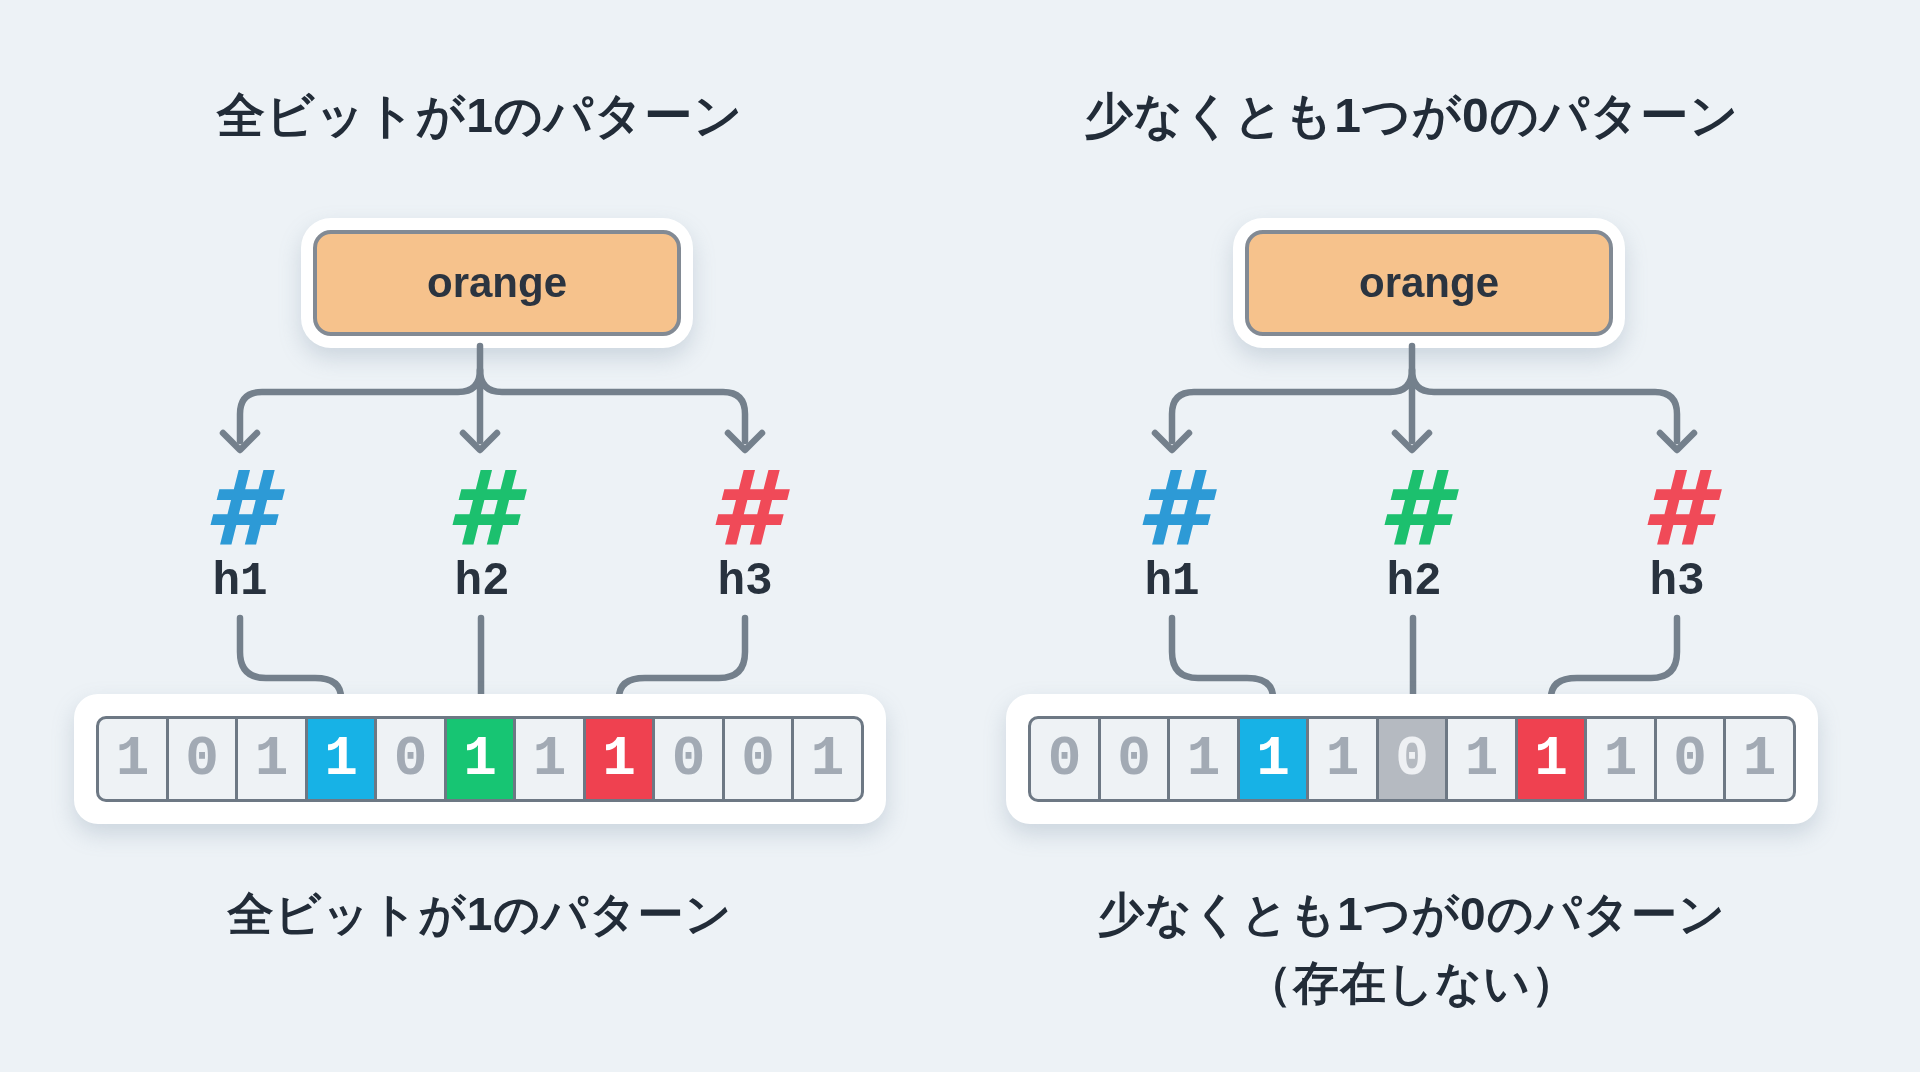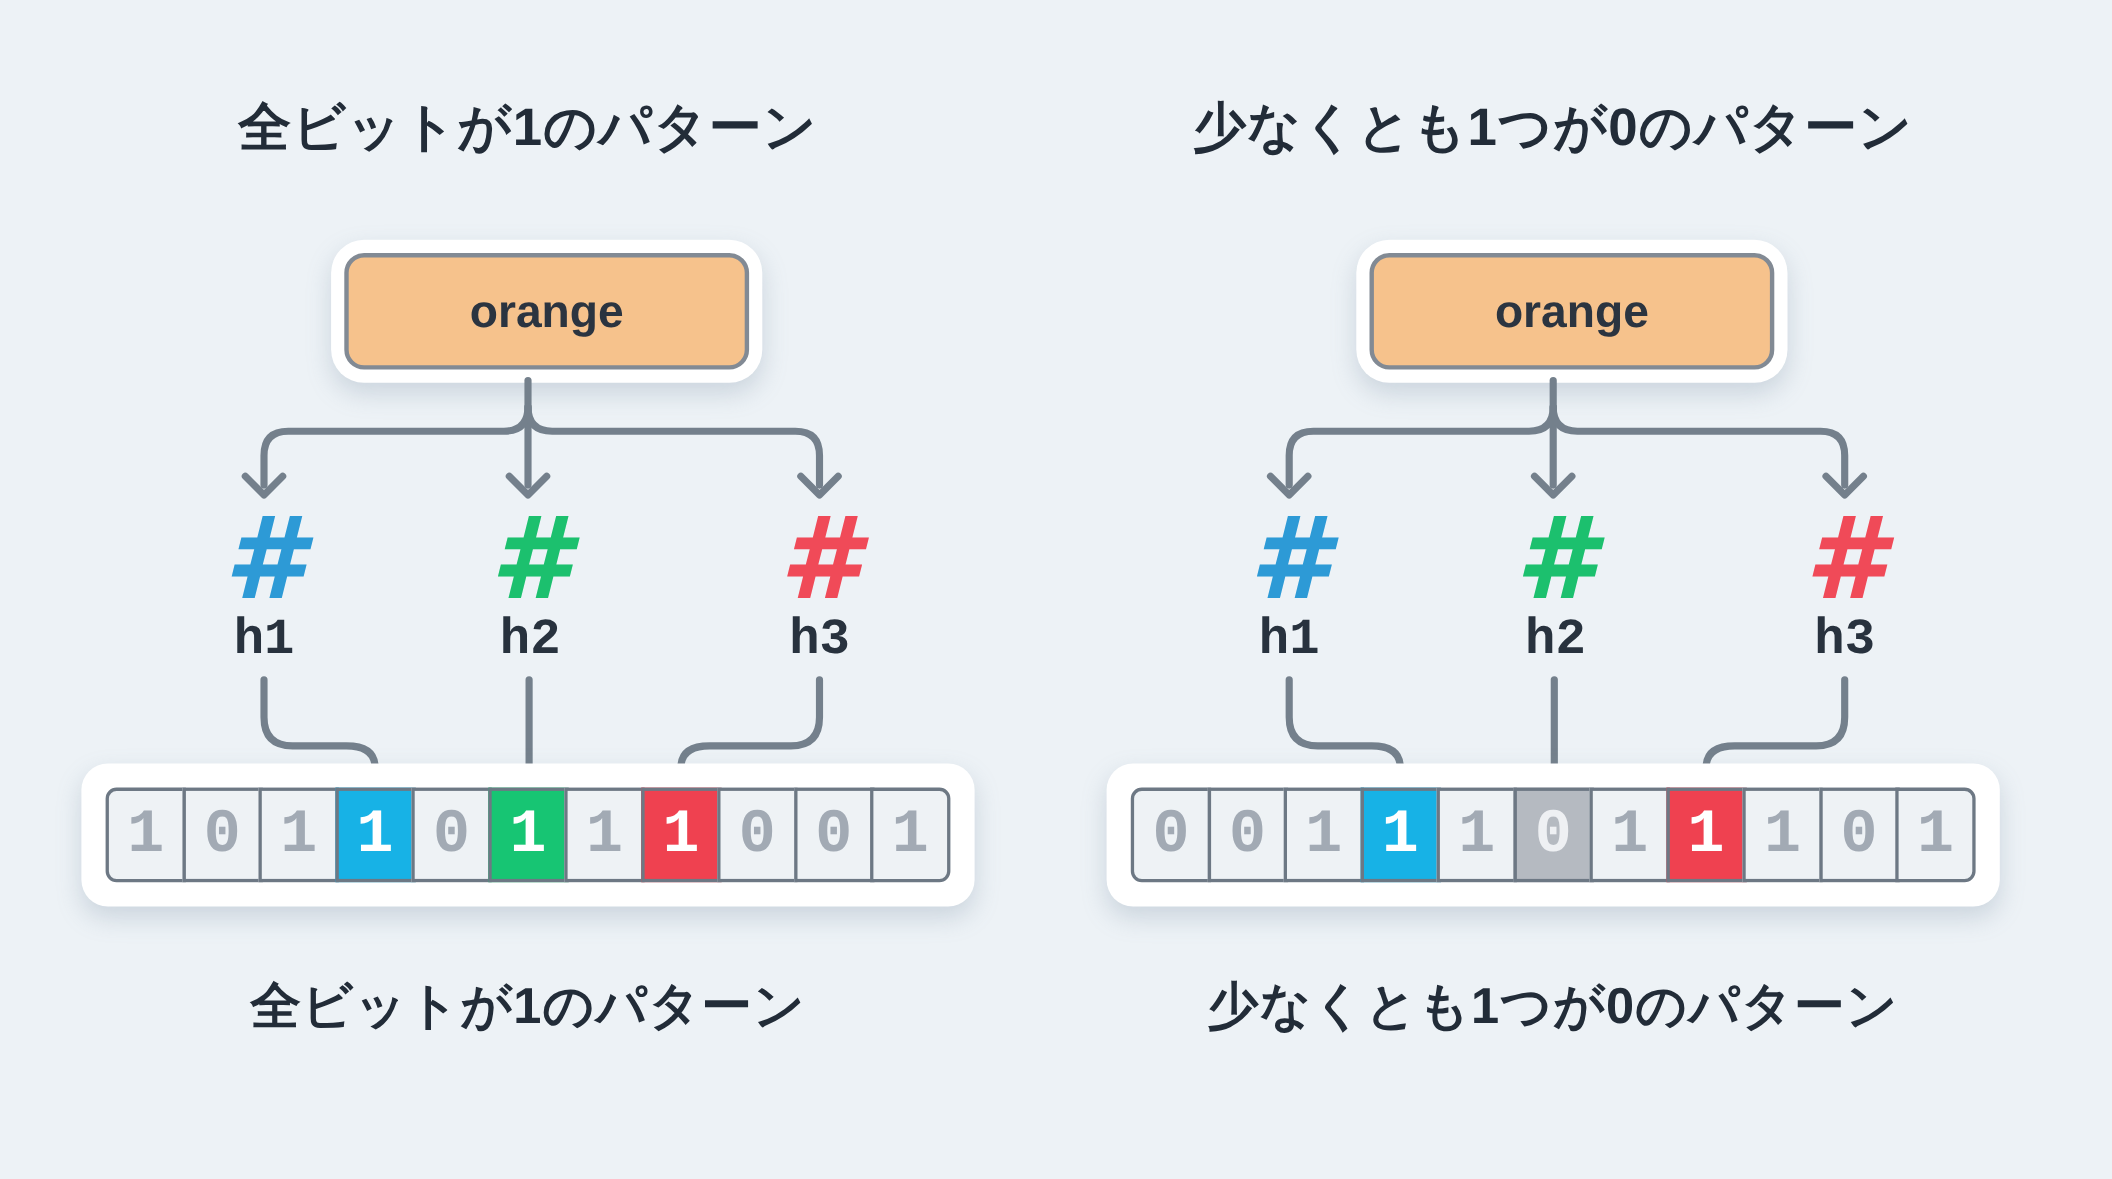--- a/index.html
+++ b/index.html
@@ -192,16 +192,17 @@
         <div class="bit-cell" style="background: rgb(181, 186, 193); color: rgb(238, 240, 243);">0</div>
         <div class="bit-cell">1</div>
         <div class="bit-cell" style="background: rgb(239, 65, 80); color: rgb(255, 255, 255);">1</div>
         <div class="bit-cell">1</div>
         <div class="bit-cell">0</div>
         <div class="bit-cell">1</div>
       </div>
 
     <div class="caption">
       <div>少なくとも1つが0のパターン</div>
+      <div>（存在しない）</div>
     </div>
   </section>
 
 </div>
 
 </body></html>

